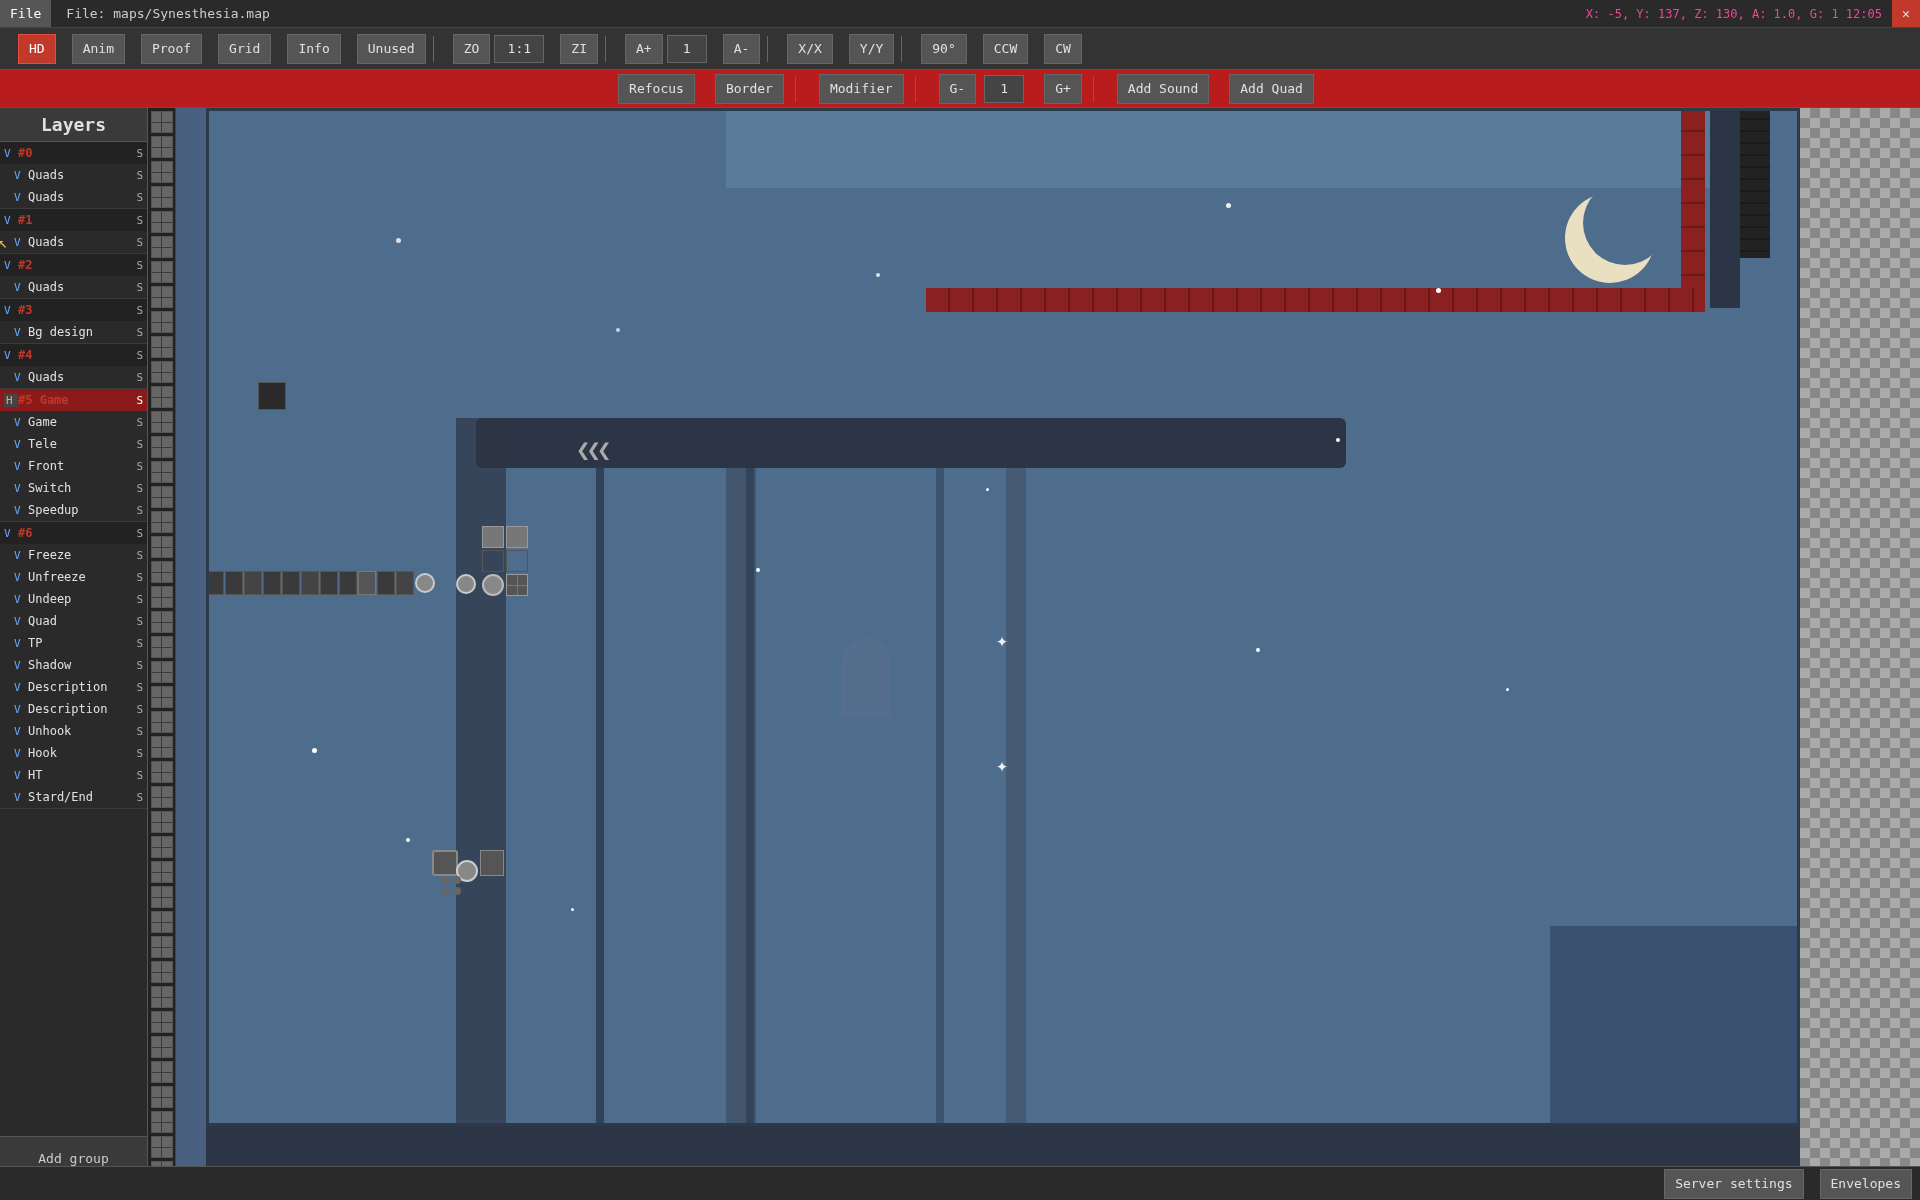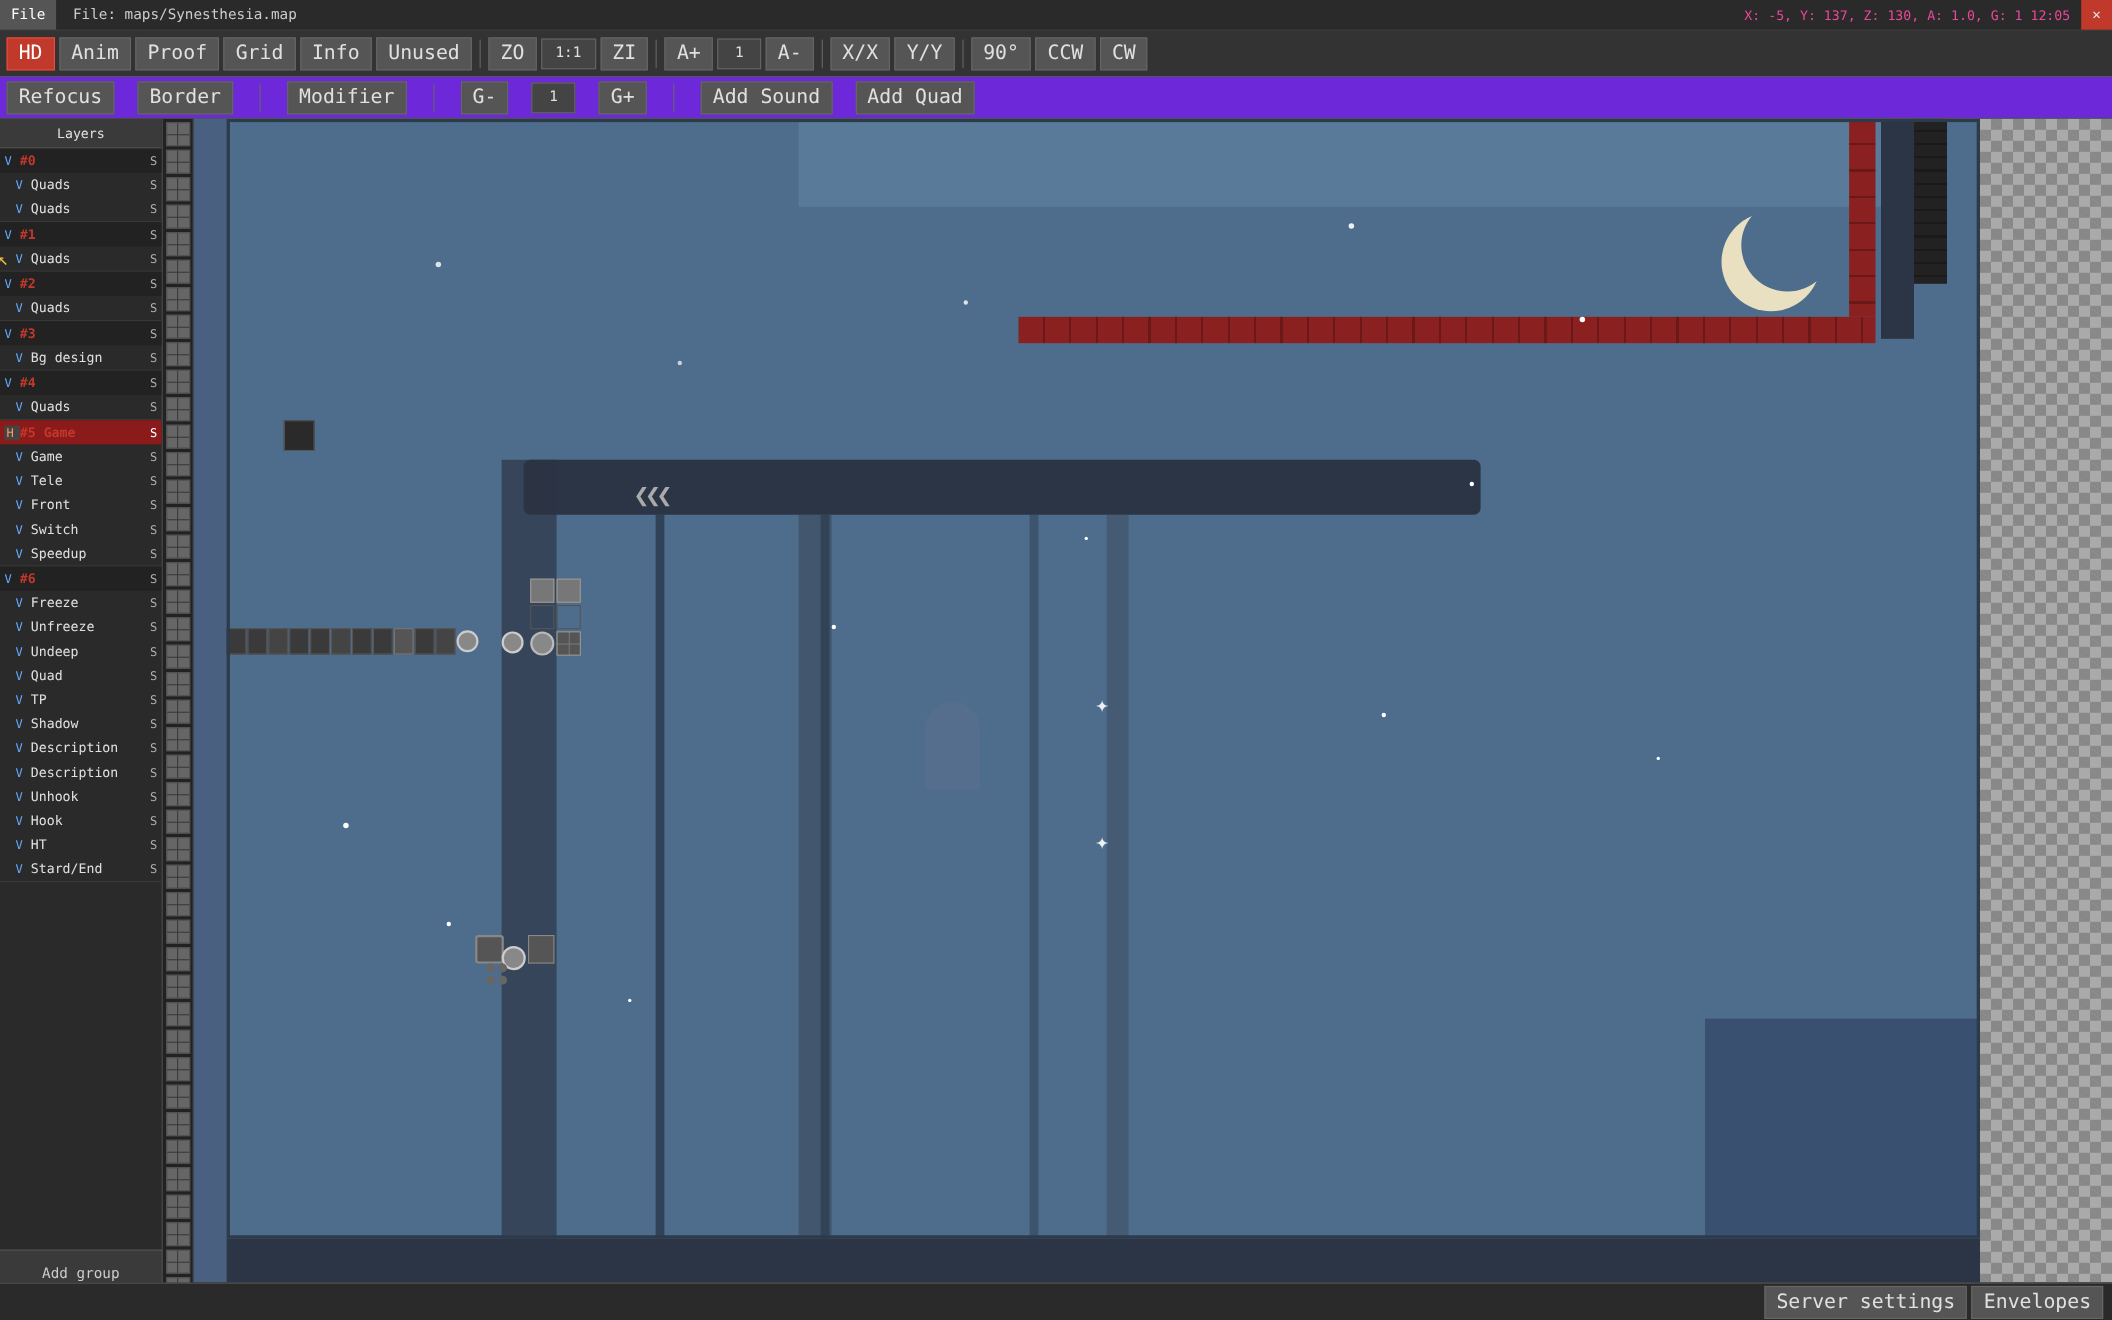--- a/index.html
+++ b/index.html
@@ -20,41 +20,42 @@
     #titlebar-close { background: #c0392b; width: 28px; height: 100%; display: flex; align-items: center; justify-content: center; cursor: pointer; }
 
     
     #toolbar1 {
       position: absolute; top: 28px; left: 0; right: 0; height: 42px;
       background: #333; display: flex; align-items: center; padding: 4px 6px; gap: 4px;
       border-bottom: 1px solid #555;
     }
     .tb-btn {
       background: #555; color: #e0e0e0; border: 1px solid #666;
-      padding: 3px 10px; cursor: pointer; font-size: 18px; font-family: monospace;
-      height: 30px; display: flex; align-items: center;
+      padding: 3px 10px; cursor: pointer; font-size: 13px; font-family: monospace;
+      height: 30px; display: flex; align-items: center; margin-left: 12px;
     }
     .tb-btn.active { background: #c0392b; color: white; border-color: #e74c3c; }
     .tb-separator { width: 1px; height: 26px; background: #666; margin: 0 3px; }
     .tb-value { background: #444; border: 1px solid #666; color: #e0e0e0; padding: 2px 8px; height: 28px; width: 40px; text-align: center; font-family: monospace; font-size: 13px; }
 
     
     #toolbar2 {
       position: absolute; top: 70px; left: 0; right: 0; height: 38px;
-      background: #6d28d9; display: flex; align-items: center; padding: 4px 6px; gap: 21px;
+      background: #b91c1c; display: flex; align-items: center; padding: 4px 6px; gap: 8px;
       border-bottom: 1px solid #555;
+      justify-content: center;
     }
 
     
     #layers-panel {
       position: absolute; top: 108px; left: 0; width: 148px; bottom: 34px;
       background: #2a2a2a; border-right: 1px solid #555; overflow-y: auto;
     }
     #layers-header {
-      background: #3a3a3a; padding: 6px 8px; font-weight: normal; font-size: 12px;
+      background: #3a3a3a; padding: 6px 8px; font-weight: bold; font-size: 18px;
       border-bottom: 1px solid #555; text-align: center;
     }
     .layer-group { border-bottom: 1px solid #3a3a3a; }
     .layer-row {
       display: flex; align-items: center; height: 22px; padding: 0 4px;
       cursor: pointer; position: relative;
     }
     .layer-row.group-header { background: #222; }
     .layer-row.active-group { background: #8b1a1a; }
     .layer-v { color: #6af; font-size: 11px; width: 14px; flex-shrink: 0; }

